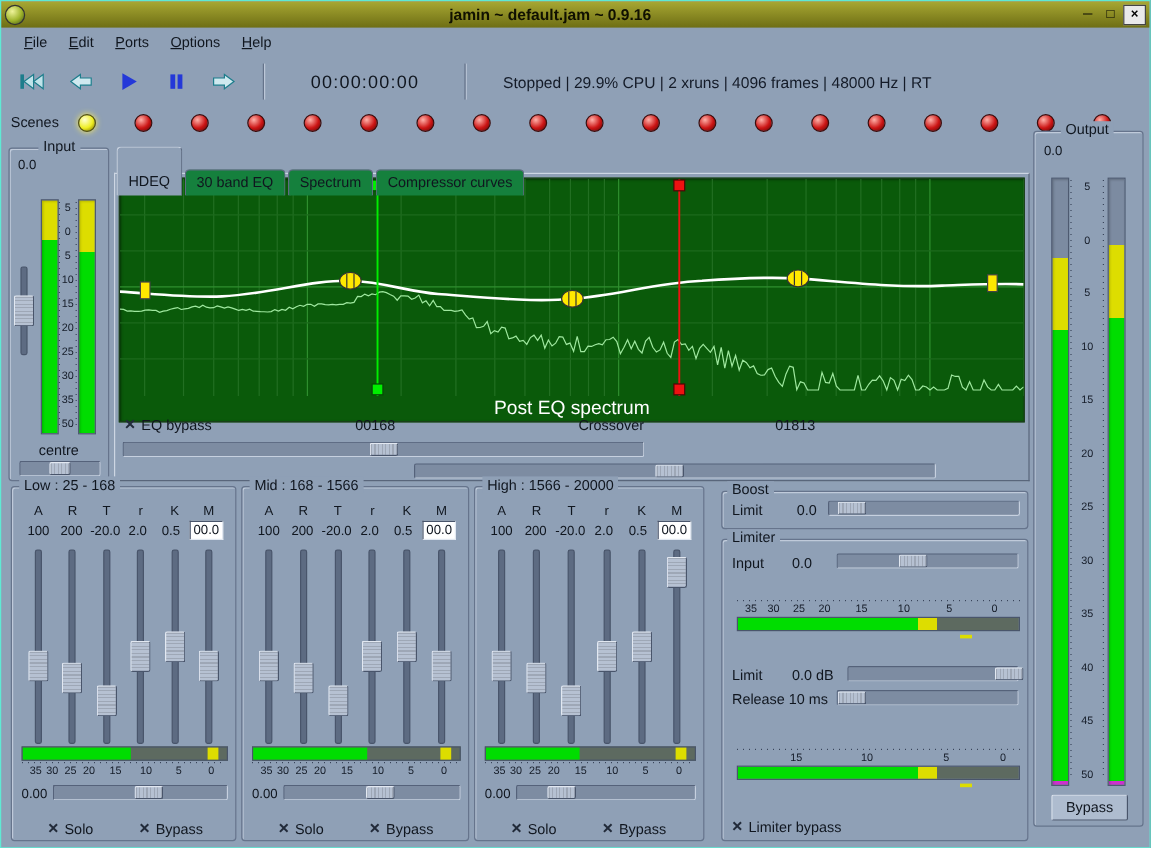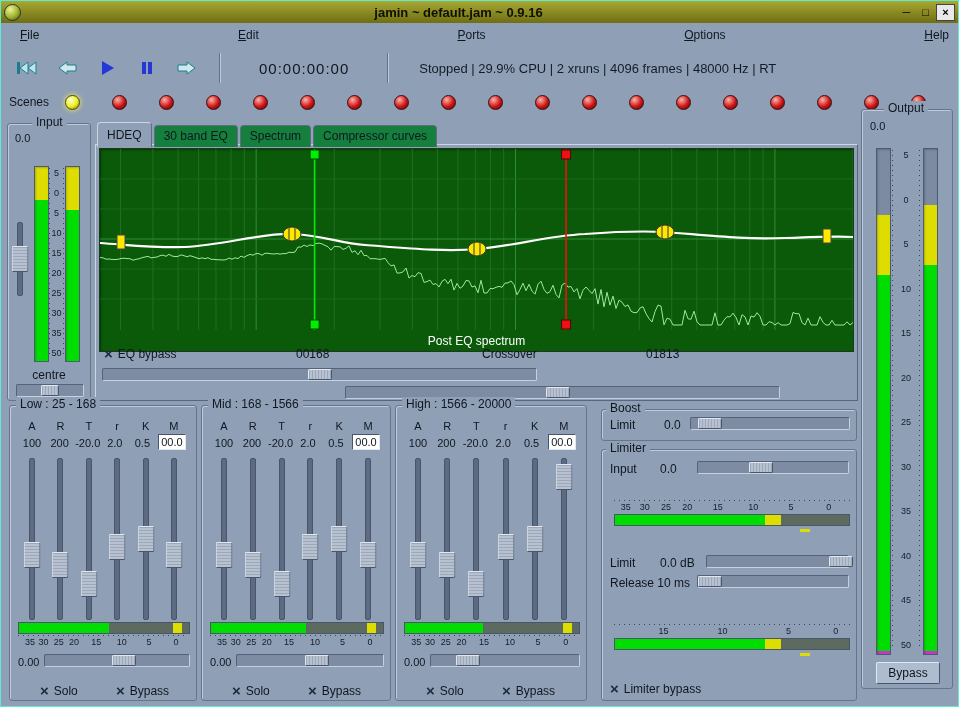--- a/index.html
+++ b/index.html
@@ -12,21 +12,21 @@
     background:linear-gradient(var(--titlebar-hi),var(--titlebar-lo));
     display:flex;align-items:center;padding:0 3px;box-sizing:border-box;}
   .title{flex:1;text-align:center;font-weight:bold;font-size:13px;color:#101000;}
   .win-icon{width:15px;height:15px;border-radius:50%;
     background:radial-gradient(circle at 35% 30%, #eef39a, #9db32a 55%, #44551a 95%);
     border:1px solid #333;}
   .tb-btn{width:17px;height:15px;margin-left:2px;display:flex;align-items:center;justify-content:center;
     font-size:11px;line-height:1;color:#000;}
   .tb-close{background:#e9e9e9;border:1px solid #444;font-weight:bold;}
   
-  .menubar{position:absolute;left:0;top:22px;right:0;height:24px;display:flex;align-items:center;padding-left:10px;justify-content:space-between;}
+  .menubar{position:absolute;left:0;top:22px;right:0;height:24px;display:flex;align-items:center;padding-left:10px;}
   .menu-item{padding:3px 9px;cursor:default;}
   .menu-item::first-letter{text-decoration:underline;}
   .toolbar{position:absolute;left:0;top:46px;right:0;height:42px;display:flex;align-items:center;padding-left:6px;}
   .tool-btn{width:40px;height:32px;display:flex;align-items:center;justify-content:center;border-radius:2px;}
   .tsep{width:0;height:30px;border-left:1px solid #65738a;border-right:1px solid #bcc7d8;margin:0 12px;}
   .time{font-size:15px;letter-spacing:1px;padding:0 26px;}
   .status{font-size:13px;padding-left:18px;color:#141b28;}
   
   .scenes{position:absolute;left:0;top:88px;right:0;height:26px;display:flex;align-items:center;padding-left:8px;}
   .led-row{display:flex;gap:32px;margin-left:16px;align-items:center;}
@@ -66,26 +66,26 @@
   .vslider{position:relative;width:24px;height:100%;}
   .vtrack{position:absolute;left:50%;top:0;bottom:0;width:4px;transform:translateX(-50%);
     background:#5d6b82;border:1px solid #49556b;border-radius:2px;display:block;}
   .vhandle{position:absolute;left:50%;transform:translate(-50%,-50%);width:15px;height:24px;
     background:#b6c1d2 repeating-linear-gradient(to bottom,#00000022 0 1px,transparent 1px 3px);
     border:1px solid;border-color:#e2e8f1 #49556b #49556b #e2e8f1;border-radius:2px;display:block;}
   
   .tabs{position:absolute;left:96px;top:121px;display:flex;align-items:flex-end;gap:2px;z-index:3;}
   .tab{background:#15803d;border:1px solid #5f6c82;border-bottom:none;border-radius:4px 4px 0 0;
     padding:3px 9px 2px;font-size:12px;height:16px;}
-  .tab.active{background:var(--bg);padding-top:5px;height:17px;border-color:#cdd6e3 #5f6c82 var(--bg) #cdd6e3;}
+  .tab.active{background:var(--bg);padding-top:21px;height:17px;border-color:#cdd6e3 #5f6c82 var(--bg) #cdd6e3;}
   .nbpage{position:absolute;left:94px;top:143px;width:763px;height:257px;
     border:1px solid;border-color:#cdd6e3 #59667b #59667b #cdd6e3;background:var(--bg);box-sizing:border-box;}
   .graph{position:absolute;left:3px;top:3px;width:753px;background:var(--graph-bg);
     border:1px solid #1c3a1c;box-shadow:inset 1px 1px 2px #00000066;}
-  .graph-caption{height:18px;color:#fff;font-size:12px;text-align:center;line-height:16px;}
+  .graph-caption{height:18px;color:#fff;font-size:16px;text-align:center;line-height:16px;}
   .chk{display:inline-flex;align-items:center;gap:5px;white-space:nowrap;position:absolute;text-align:center;}
   .chk::before{content:'×';font-weight:bold;font-size:15px;line-height:10px;color:#222b3a;}
   
   .cols{position:absolute;left:0;right:0;display:flex;justify-content:space-between;padding:0 10px;box-sizing:border-box;}
   .cols span{width:24px;text-align:center;font-size:11px;}
   .mbox{background:#fff;border:1px solid;border-color:#49556b #e2e8f1 #e2e8f1 #49556b;
     min-width:28px;width:30px;text-align:center;font-size:11px;padding:1px 2px;margin-top:-3px;box-sizing:border-box;}
   .bval{position:absolute;font-size:11px;}
   .btn{position:absolute;background:#aebccf;border:1px solid;border-color:#e2e8f1 #49556b #49556b #e2e8f1;
     border-radius:2px;text-align:center;font-size:12px;padding-top:3px;box-sizing:border-box;}

